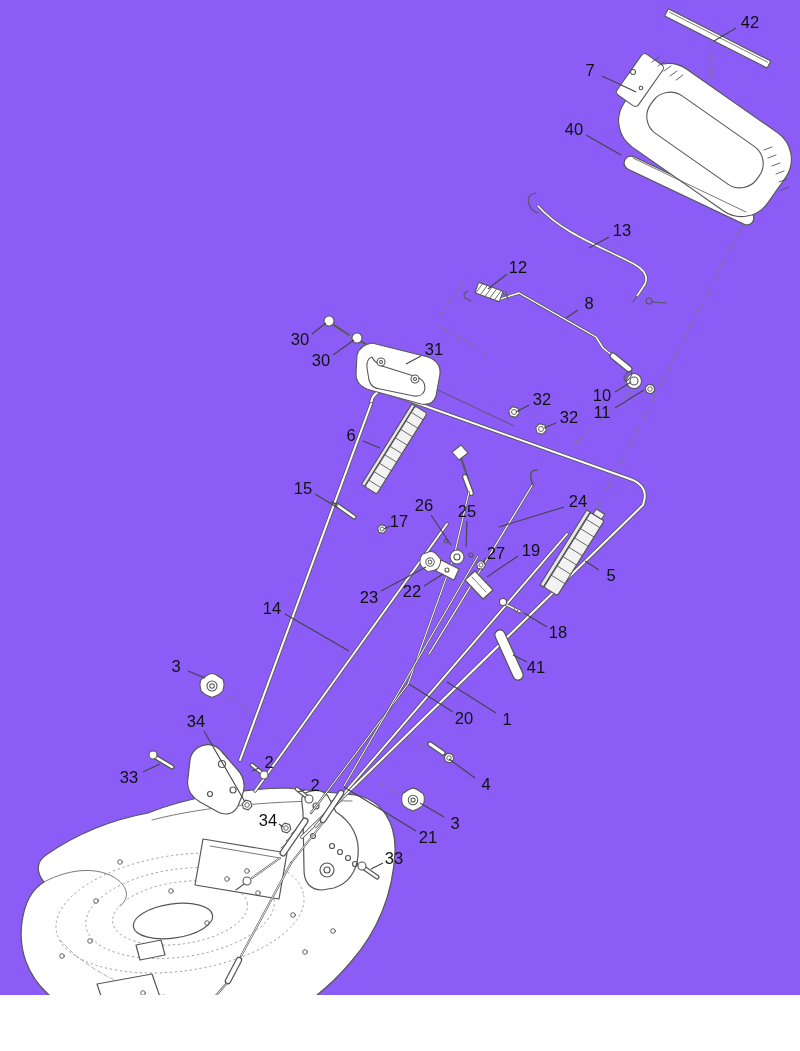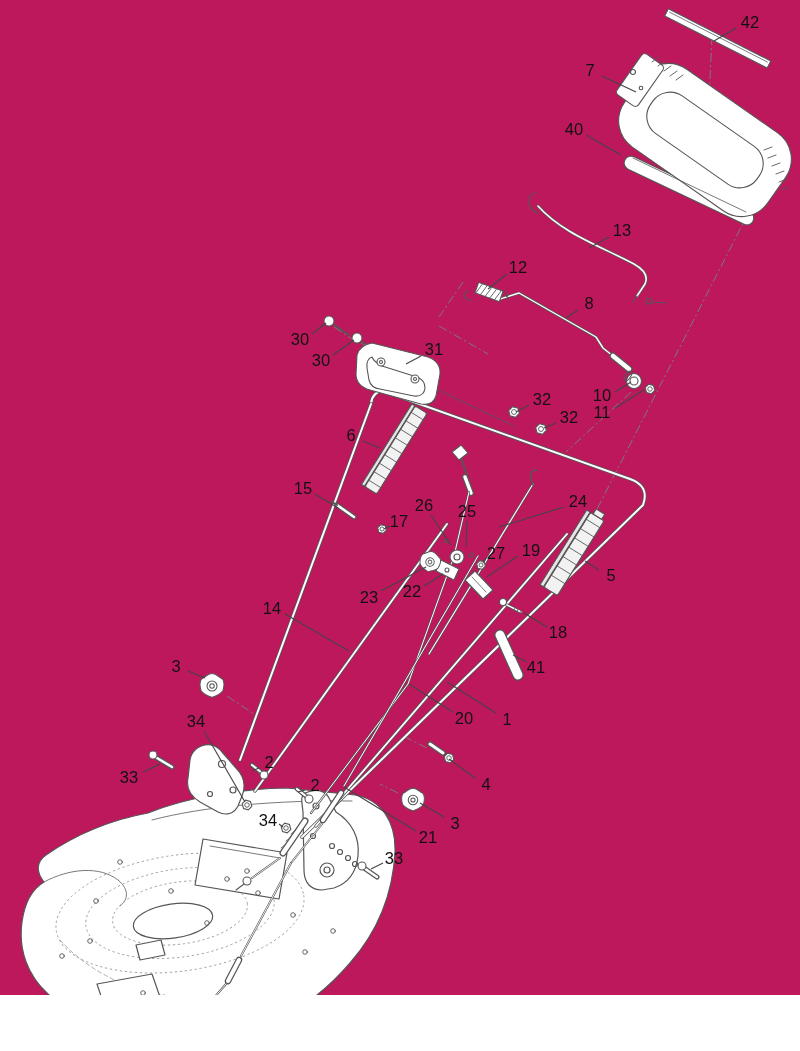--- a/index.html
+++ b/index.html
@@ -1,16 +1,16 @@
 <!DOCTYPE html>
 <html><head>
 <meta charset="utf-8">
 <style>
   html,body{margin:0;padding:0;background:#ffffff;}
-  #stage{position:relative;width:800px;height:995px;background:#be185d;overflow:hidden;
+  #stage{position:relative;width:800px;height:995px;background:#8b5cf6;overflow:hidden;
          font-family:"Liberation Sans", sans-serif;}
   svg{display:block}
   .callout-text{font-family:"Liberation Sans", sans-serif;}
 </style>
 </head>
 <body>
 
 <div id="stage">
 <svg id="art" width="800" height="1051" viewBox="0 0 800 1051">
   <defs>

